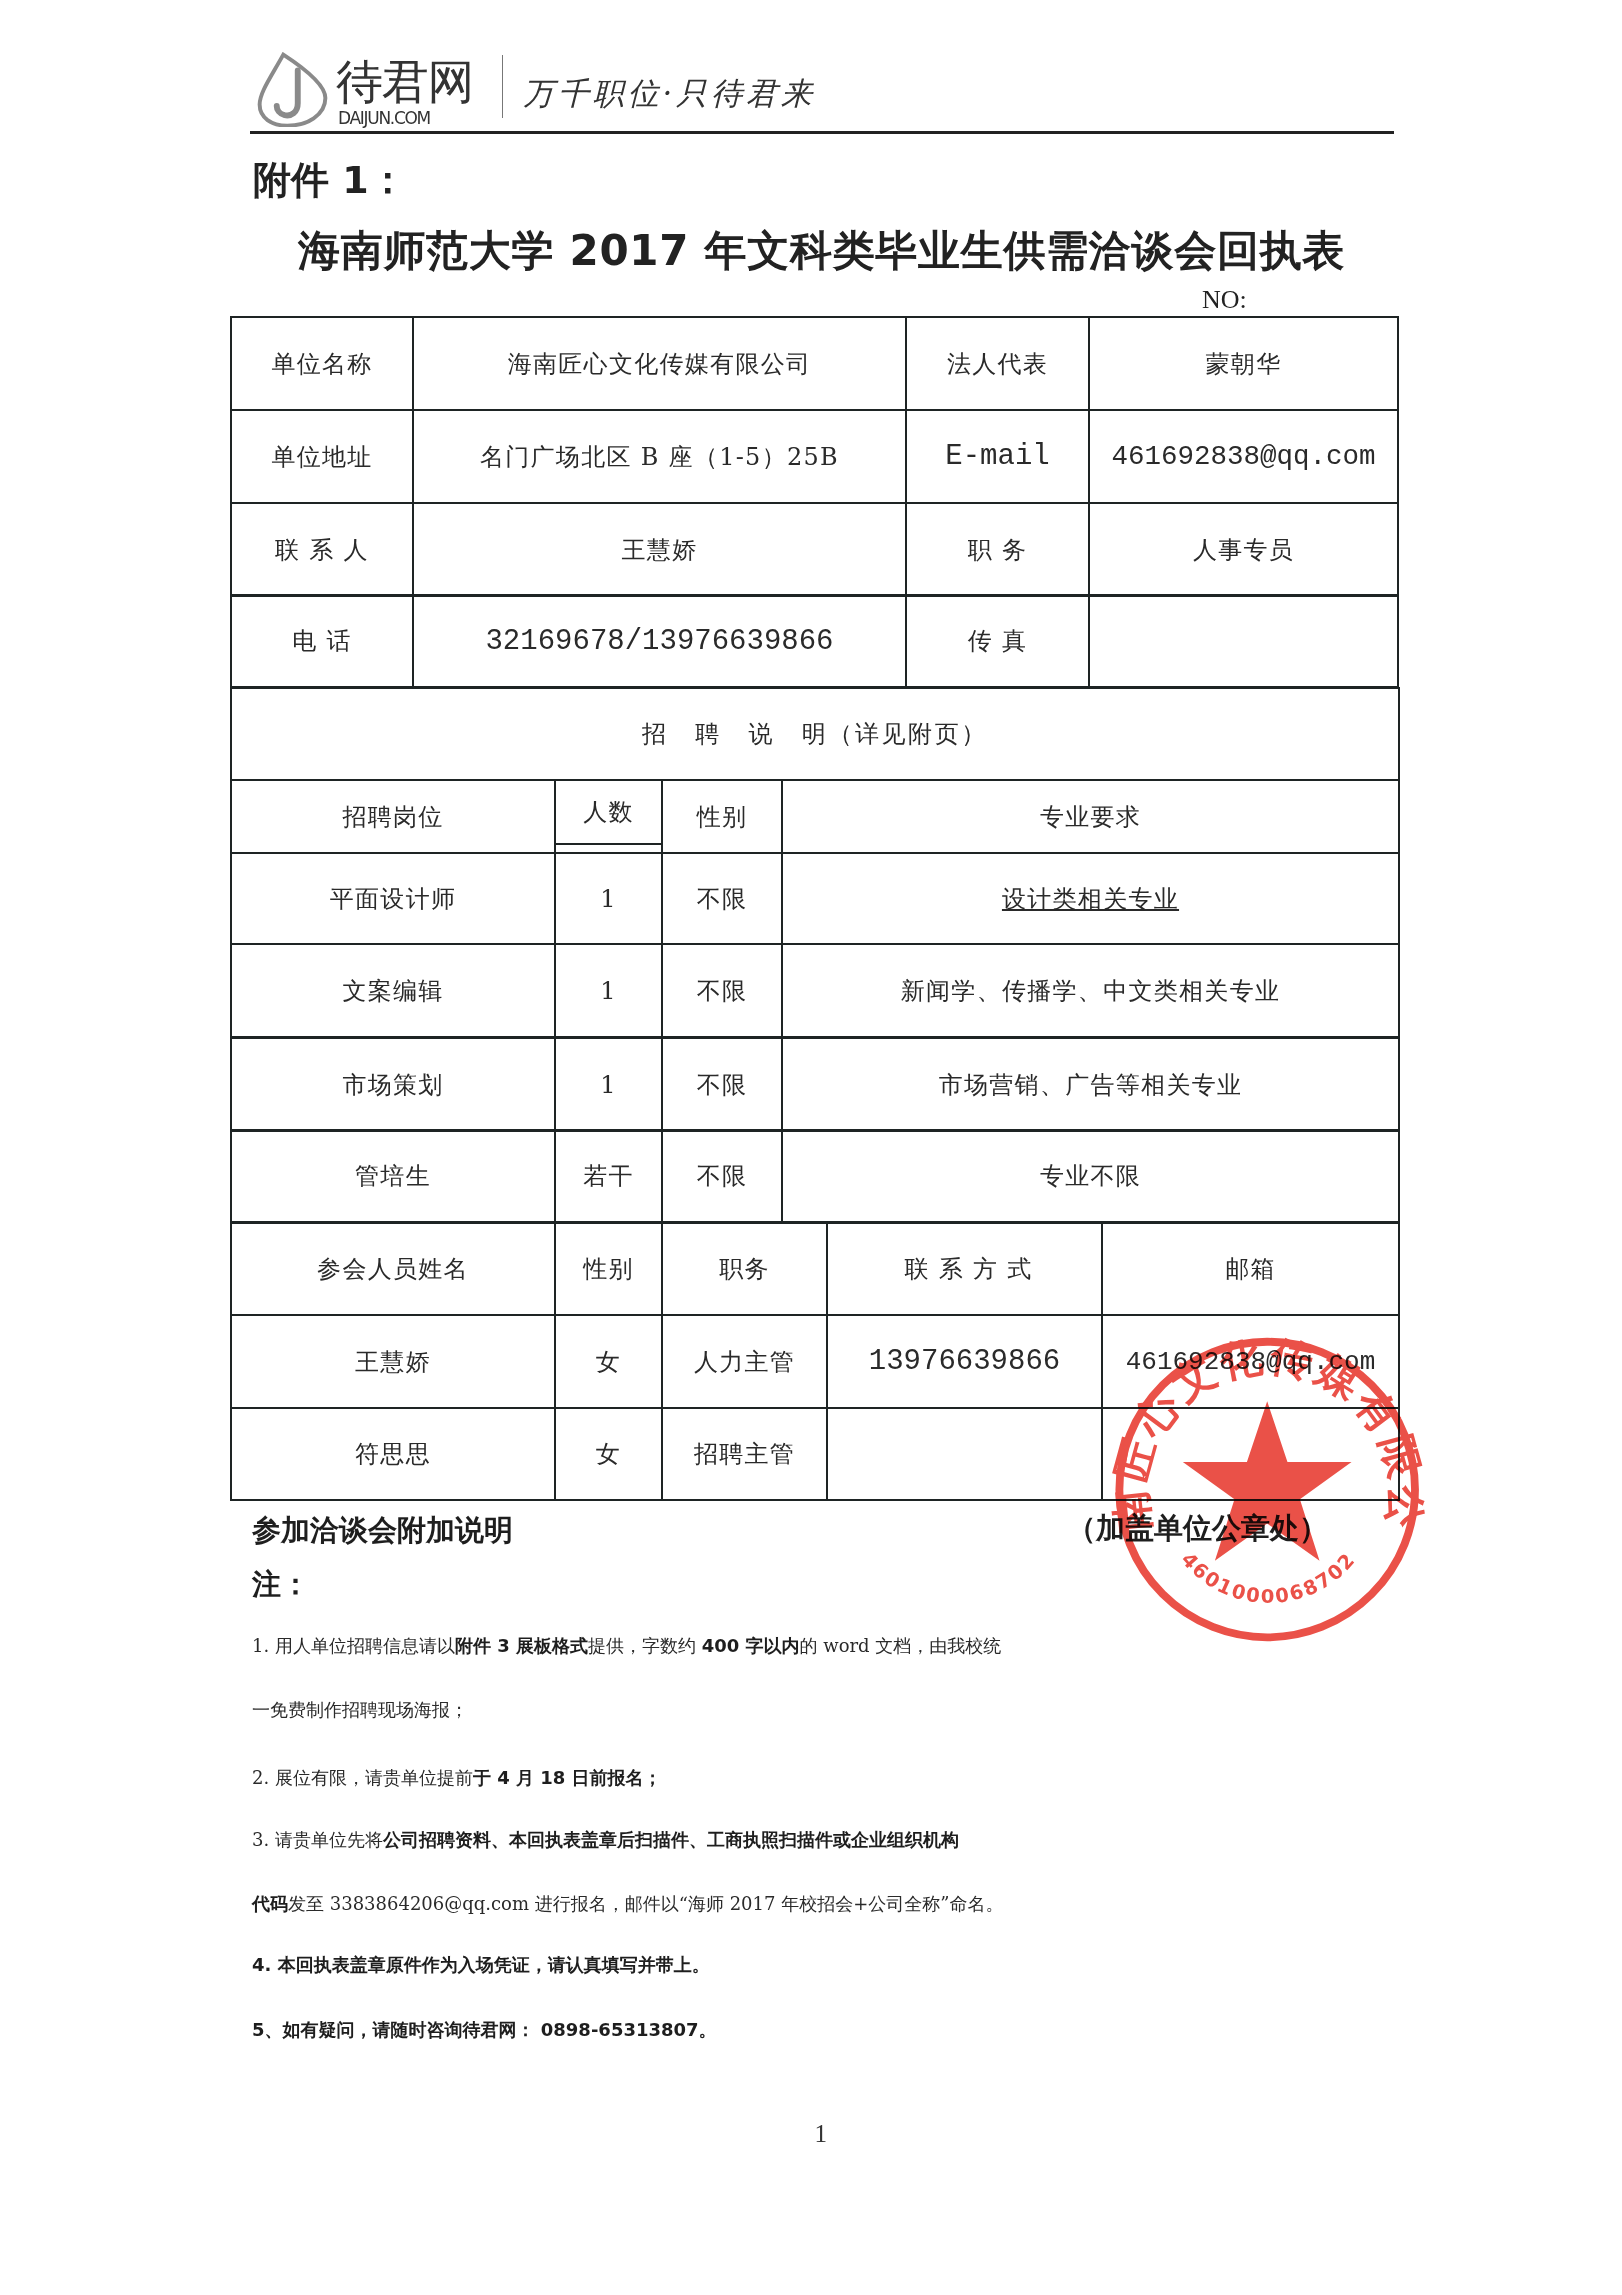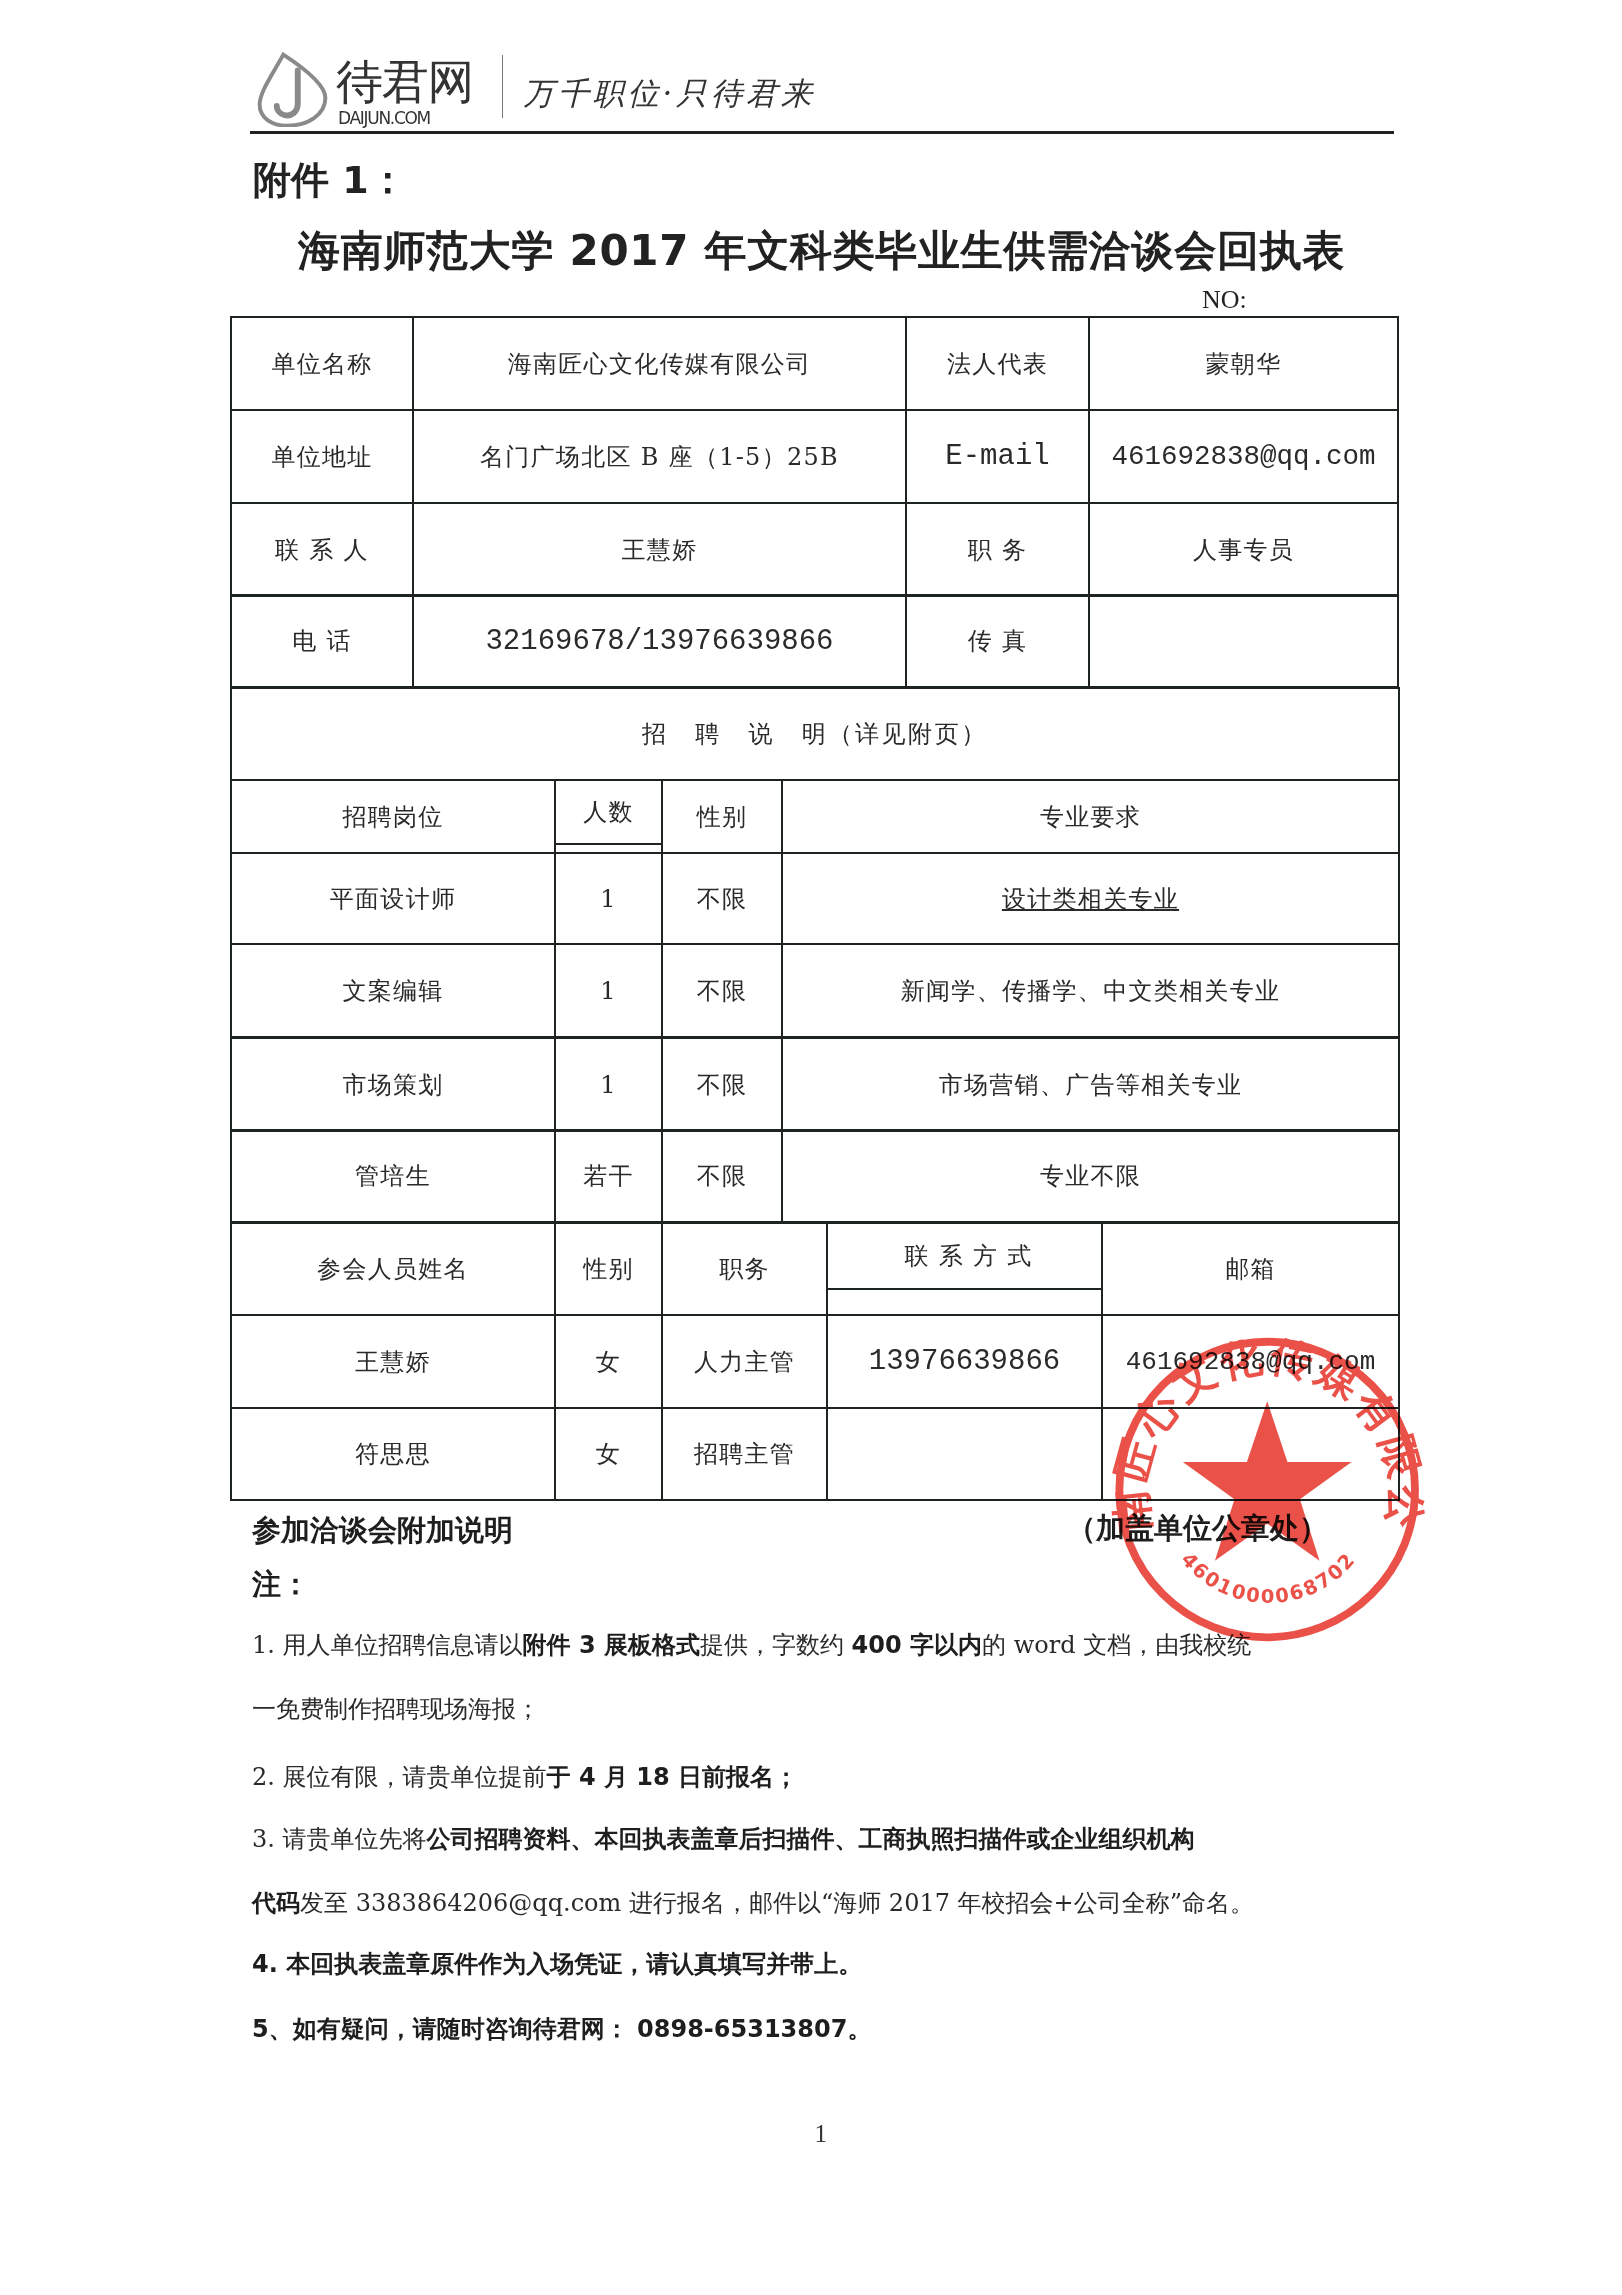--- a/index.html
+++ b/index.html
@@ -26,21 +26,21 @@
 
   
   .cell { position: absolute; box-sizing: border-box; border: 2px solid #1e2424;
           display: flex; align-items: center; justify-content: center;
           font-family: "DejaVu Serif", "Liberation Serif", serif; font-size: 24px; color: #2a2a2a;
           white-space: nowrap; letter-spacing: 1.3px; }
   .cell.mono { font-family: "Liberation Mono", "DejaVu Sans Mono", monospace; font-size: 29px; letter-spacing: 0; }
 
   
   .note { position: absolute; left: 252px; font-family: "DejaVu Serif", "Liberation Serif", serif;
-          font-size: 24px; line-height: 33px; color: #2a2a2a; white-space: nowrap; }
+          font-size: 18px; line-height: 33px; color: #2a2a2a; white-space: nowrap; }
   .note b, .bold { font-family: "DejaVu Sans", sans-serif; font-weight: bold; color: #1e1e1e; }
   .note-head { position: absolute; font-family: "DejaVu Sans", sans-serif; font-weight: bold;
                font-size: 29px; line-height: 35px; color: #1e1e1e; white-space: nowrap; }
   .page-number { position: absolute; left: 811px; top: 2119px; width: 19.6px; text-align: center;
                  font-family: "Liberation Serif", serif; font-size: 25px; line-height: 29px; color: #333; }
 
   .stamp { position: absolute; left: 1105px; top: 1328px; width: 327px; height: 327px; mix-blend-mode: multiply; }
 </style>
 </head>
 <body>
@@ -108,21 +108,21 @@
   <div>
     <div class="cell" style="left:230px;top:1129px;width:326px;height:94px;">管培生</div>
     <div class="cell" style="left:554px;top:1129px;width:109px;height:94px;">若干</div>
     <div class="cell" style="left:661px;top:1129px;width:122px;height:94px;">不限</div>
     <div class="cell" style="left:781px;top:1129px;width:619px;height:94px;">专业不限</div>
   </div>
 
   <div class="cell" style="left:230px;top:1222px;width:326px;height:94px;">参会人员姓名</div>
   <div class="cell" style="left:554px;top:1222px;width:109px;height:94px;">性别</div>
   <div class="cell" style="left:661px;top:1222px;width:167px;height:94px;">职务</div>
-  <div class="cell" style="left:826px;top:1222px;width:277px;height:68px;padding-left:8px;">联 系 方 式</div>
+  <div class="cell" style="left:826px;top:1222px;width:277px;height:94px;padding-left:8px;">联 系 方 式</div>
   <div class="cell" style="left:1101px;top:1222px;width:299px;height:94px;">邮箱</div>
 
   <div>
     <div class="cell" style="left:230px;top:1314px;width:326px;height:95px;">王慧娇</div>
     <div class="cell" style="left:554px;top:1314px;width:109px;height:95px;">女</div>
     <div class="cell" style="left:661px;top:1314px;width:167px;height:95px;">人力主管</div>
     <div class="cell mono" style="left:826px;top:1314px;width:277px;height:95px;">13976639866</div>
     <div class="cell mono" style="left:1101px;top:1314px;width:299px;height:95px;font-size:26px;">461692838@qq.com</div>
   </div>
   <div>

